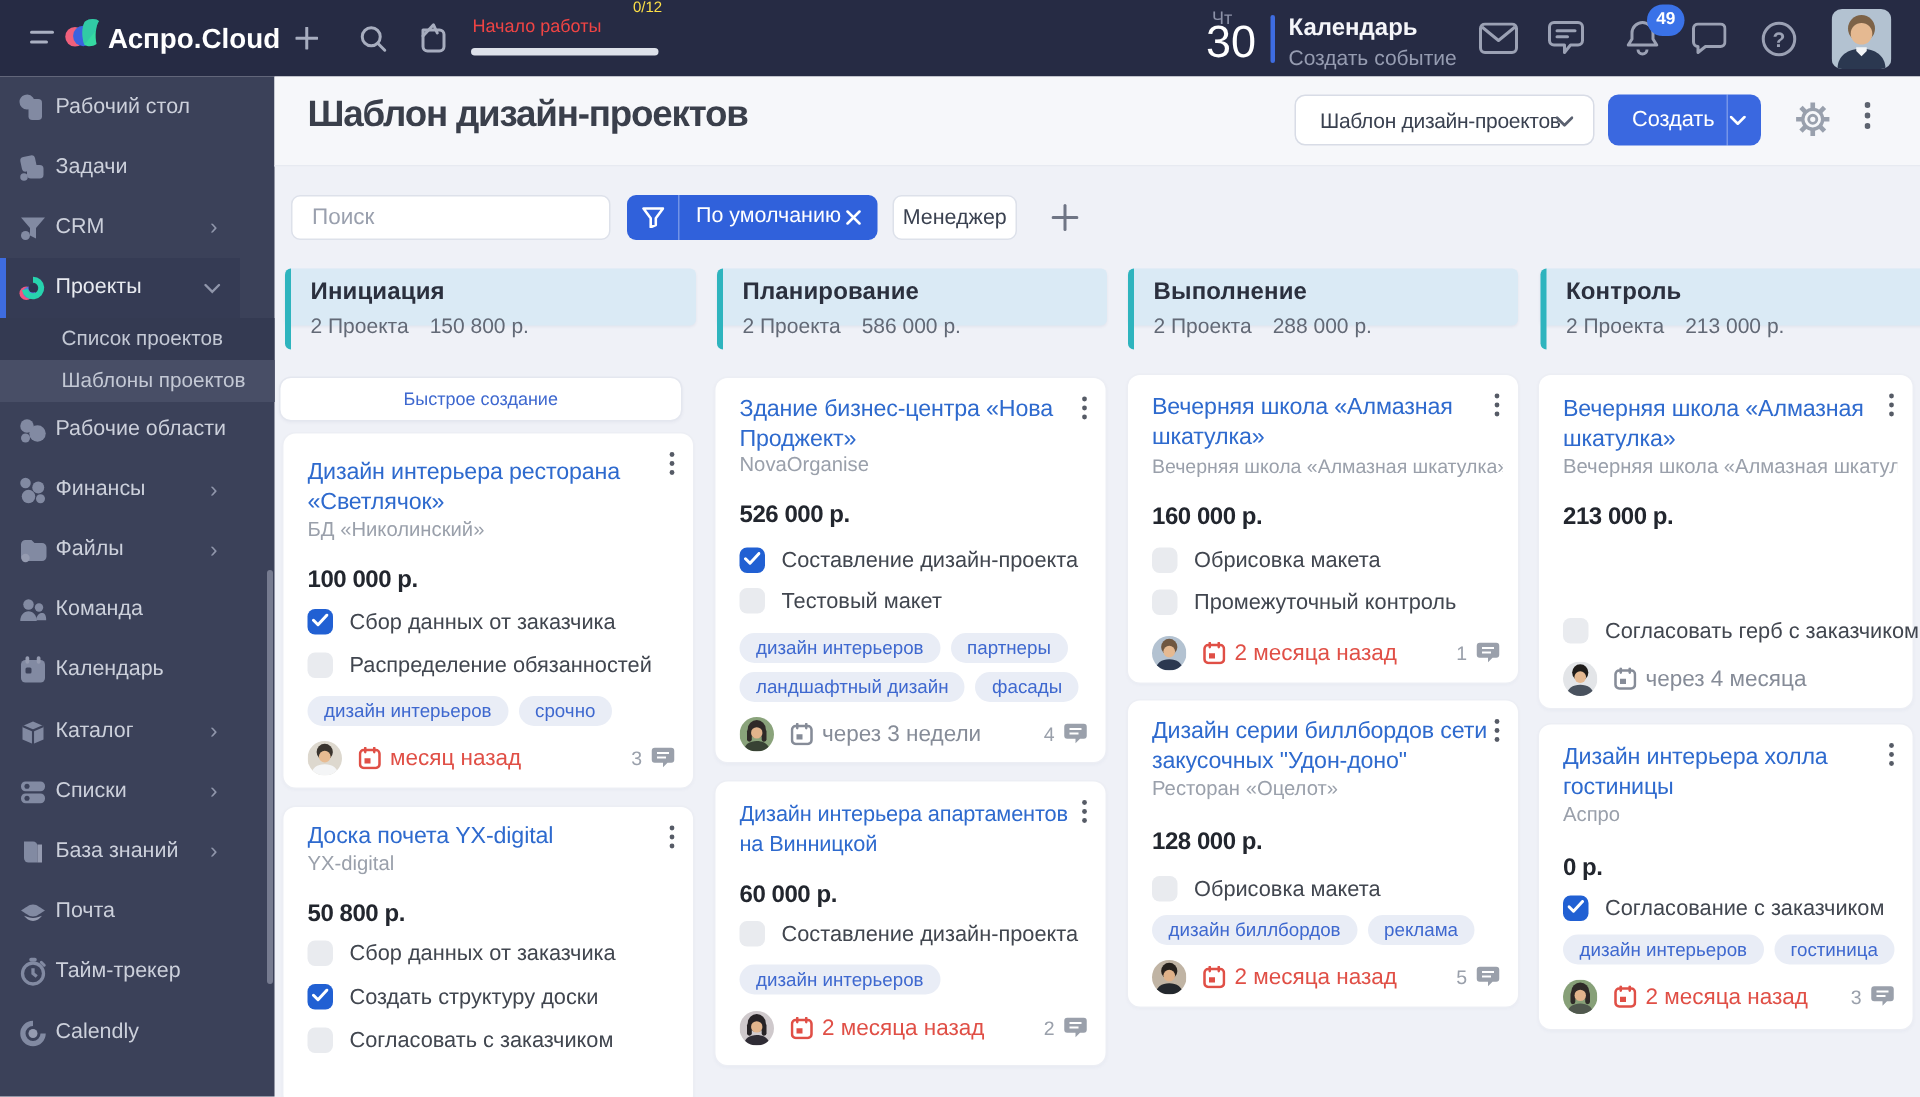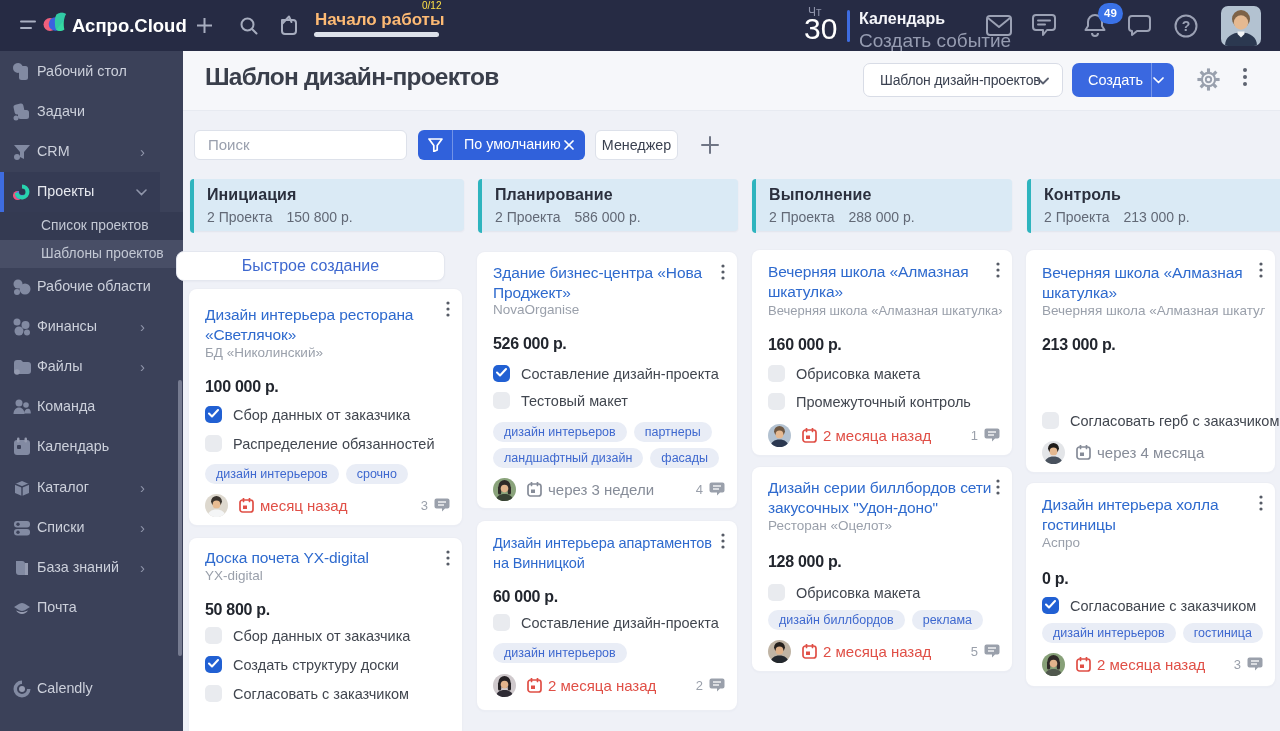--- a/index.html
+++ b/index.html
@@ -3,28 +3,28 @@
 <meta charset="utf-8">
 <style>
 *{margin:0;padding:0;box-sizing:border-box}
 html,body{width:1280px;height:731px;overflow:hidden;font-family:"Liberation Sans",sans-serif;background:#eff1f7}
 .abs{position:absolute}
 
 #topbar{position:absolute;left:0;top:0;width:1280px;height:51px;background:#262b44}
 #topbar svg{display:block}
 .tb-ic{position:absolute;top:0}
 #logo-text{position:absolute;left:72px;top:15px;font-size:18.5px;font-weight:700;color:#fff;letter-spacing:0}
-#nr-label{position:absolute;left:315px;top:10px;font-size:17px;font-weight:700;color:#fdba74}
+#nr-label{position:absolute;left:315px;top:10px;font-size:12px;font-weight:400;color:#ef4444}
 #nr-count{position:absolute;left:422px;top:0;font-size:10px;color:#fde047}
 #nr-track{position:absolute;left:314px;top:32px;width:125px;height:5px;border-radius:3px;background:#dde1ea}
 #date-wd{position:absolute;left:808px;top:5px;font-size:12px;color:#8d92a8}
 #date-num{position:absolute;left:804px;top:12px;font-size:30px;color:#fff;font-weight:400}
 #date-bar{position:absolute;left:847px;top:10px;width:3px;height:32px;background:#3e6ce0;border-radius:2px}
 #cal-t1{position:absolute;left:859px;top:10px;font-size:16px;font-weight:700;color:#f4f5f9}
-#cal-t2{position:absolute;left:859px;top:30px;font-size:19px;color:#969cb1}
+#cal-t2{position:absolute;left:859px;top:30px;font-size:14px;color:#969cb1}
 #badge49{position:absolute;left:1098px;top:3px;width:25px;height:21px;border-radius:11px;background:#3a72e8;color:#fff;font-size:11.5px;text-align:center;line-height:21px;font-weight:700}
 #avatar-top{position:absolute;left:1221px;top:6px;width:40px;height:40px;border-radius:7px;overflow:hidden}
 
 #sidebar{position:absolute;left:0;top:51px;width:183px;height:680px;background:#3b4159}
 .sb-row{position:absolute;left:0;width:160px;height:40px}
 .sb-ic{position:absolute;left:12px;top:10px;width:20px;height:20px}
 .sb-tx{position:absolute;left:37px;top:11px;font-size:14.3px;color:#ccd0db;white-space:nowrap}
 .sb-ch{position:absolute;right:15px;top:11px;color:#9096ab;font-size:15px}
 .sb-sub{position:absolute;left:41px;font-size:13.8px;color:#c3c8d4;white-space:nowrap}
 #sb-scroll{position:absolute;left:178px;top:329px;width:4px;height:276px;border-radius:2px;background:#767b90}
@@ -37,21 +37,21 @@
 #pcreate .lbl{position:absolute;left:16px;top:0}
 #pcreate .dv{position:absolute;left:79px;top:0;width:1px;height:34px;background:rgba(255,255,255,.3)}
 #pcreate .chev{position:absolute;right:10px;top:14px}
 
 #tsearch{position:absolute;left:194px;top:130px;width:213px;height:30px;background:#fff;border:1px solid #dde1ea;border-radius:6px;font-size:15px;color:#9aa0ae;line-height:28px;padding-left:13px}
 #tfilter{position:absolute;left:418px;top:130px;width:167px;height:30px;background:#3061db;border-radius:6px;color:#fff}
 #tfilter .dv{position:absolute;left:34px;top:0;width:1px;height:30px;background:rgba(255,255,255,.32)}
 #tfilter .lbl{position:absolute;left:46px;top:0;font-size:14.3px;line-height:29px}
 #tmgr{position:absolute;left:595px;top:130px;width:83px;height:30px;background:#fff;border:1px solid #dde1ea;border-radius:6px;font-size:14.3px;color:#3a4150;text-align:center;line-height:28px}
 
-.colhead{position:absolute;top:179px;height:52px;background:#daeaf5;border-radius:4px;box-shadow:0 1px 2px rgba(50,70,120,.07)}
+.colhead{position:absolute;top:179px;height:38px;background:#daeaf5;border-radius:4px;box-shadow:0 1px 2px rgba(50,70,120,.07)}
 .colhead .bar{position:absolute;left:0;top:0;width:4px;height:54px;background:#2eb4be;border-radius:4px 0 0 4px}
 .colhead .h1{position:absolute;left:17px;top:7px;font-size:16px;font-weight:700;color:#2b303e;letter-spacing:.1px}
 .colhead .h2{position:absolute;left:17px;top:30px;font-size:14px;color:#626976}
 .colhead .h2 span{margin-left:14px}
 .card{position:absolute;background:#fff;border-radius:8px;box-shadow:0 0 0 1px #ecEef4,0 1px 3px rgba(40,60,110,.05)}
 .card .kebab{position:absolute;right:12px;top:12px;width:4px;height:16px}
 .t{position:absolute;left:16px;right:14px;font-size:15.5px;font-weight:500;line-height:20px;color:#2e6ace;letter-spacing:-.1px;white-space:nowrap;overflow:hidden}
 .s{position:absolute;left:16px;right:10px;font-size:13.5px;color:#9aa0ab;white-space:nowrap;overflow:hidden}
 .p{position:absolute;left:16px;font-size:16px;font-weight:700;color:#22262e;letter-spacing:-.3px}
 .chk{position:absolute;left:16px;right:4px;height:20px;line-height:20px}
@@ -62,21 +62,21 @@
 .tags{position:absolute;left:16px;display:flex;gap:7px}
 .tag{height:20px;line-height:20px;padding:0 11px;border-radius:10px;background:#e9edf6;color:#3e68cf;font-size:12.5px;white-space:nowrap}
 .ft{position:absolute;left:16px;right:12px;height:24px}
 .ava{position:absolute;left:0;top:0;width:23px;height:23px;border-radius:50%;overflow:hidden}
 .ft .cal{position:absolute;left:34px;top:4px}
 .ft .dt{position:absolute;left:55px;top:3px;font-size:15px;color:#868c98;white-space:nowrap}
 .ft .dt.red{color:#e04f46}
 .ft .cal.redc{color:#e04f46}
 .ft .cnt{position:absolute;right:22px;top:4px;font-size:13px;color:#9aa0ab}
 .ft .cic{position:absolute;right:0;top:4px}
-#qcreate{position:absolute;left:176px;top:251px;width:269px;height:30px;background:#fff;border:1px solid #e4e7ef;border-radius:8px;text-align:center;font-size:16px;color:#3e68cf;line-height:28px;box-shadow:0 1px 2px rgba(40,60,110,.04)}
+#qcreate{position:absolute;left:186px;top:251px;width:269px;height:30px;background:#fff;border:1px solid #e4e7ef;border-radius:8px;text-align:center;font-size:12px;color:#3e68cf;line-height:28px;box-shadow:0 1px 2px rgba(40,60,110,.04)}
 </style>
 </head>
 <body>
 
 <div id="topbar">
   <svg class="tb-ic" style="left:20px;top:20px" width="16" height="11" viewBox="0 0 16 11">
       <g stroke="#aab0c2" stroke-width="2" stroke-linecap="round">
         <line x1="1" y1="1.5" x2="15" y2="1.5"></line>
         <line x1="1" y1="8" x2="11" y2="8"></line>
       </g>
@@ -277,20 +277,31 @@
       <span class="sb-ch">›</span>
     </div>
   <div class="sb-row" style="top:537px">
       <svg class="sb-ic" viewBox="0 0 20 20">
         <g fill="#828aa2">
           <path d="M2 9c3-1.5 5-4 8-4s5 2.5 8 4c-3 1.5-5 4-8 4s-5-2.5-8-4z"></path>
           <path d="M4 12.5c1.5 2 3.5 3.5 6 3.5s4.5-1.5 6-3.5c-2 .8-4 1.5-6 1.5s-4-.7-6-1.5z" fill="#959bb0"></path>
         </g>
       </svg>
       <span class="sb-tx">Почта</span>
+    </div>
+  <div class="sb-row" style="top:577px">
+      <svg class="sb-ic" viewBox="0 0 20 20">
+        <g fill="none" stroke="#828aa2" stroke-width="2.2">
+          <circle cx="10" cy="11" r="7"></circle>
+          <path d="M10 7.5V11l2.5 2"></path>
+        </g>
+        <rect x="7.5" y="0.5" width="5" height="2.5" rx="1.2" fill="#828aa2"></rect>
+        <path d="M15.5 3.5l2 2" stroke="#828aa2" stroke-width="2" stroke-linecap="round"></path>
+      </svg>
+      <span class="sb-tx">Тайм-трекер</span>
     </div>
   <div class="sb-row" style="top:618px">
       <svg class="sb-ic" viewBox="0 0 20 20">
         <path d="M10 1.5 a8.5 8.5 0 1 0 8.5 8.5 h-3.5 a5 5 0 1 1-5-5z" fill="#828aa2"></path>
         <circle cx="10" cy="10" r="3" fill="#959bb0"></circle>
       </svg>
       <span class="sb-tx">Calendly</span>
     </div>
   <div id="sb-scroll"></div>
 </div>

